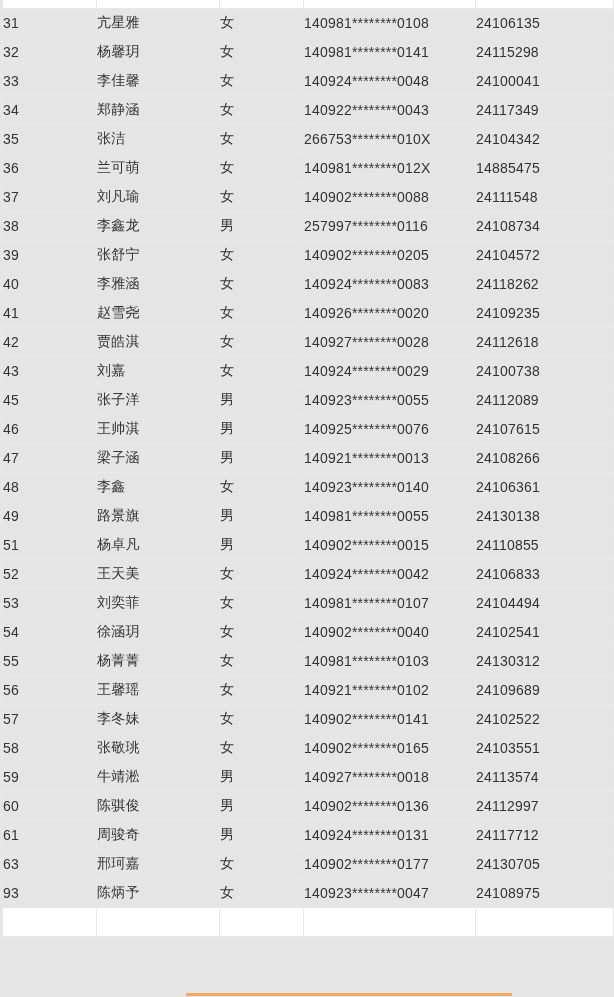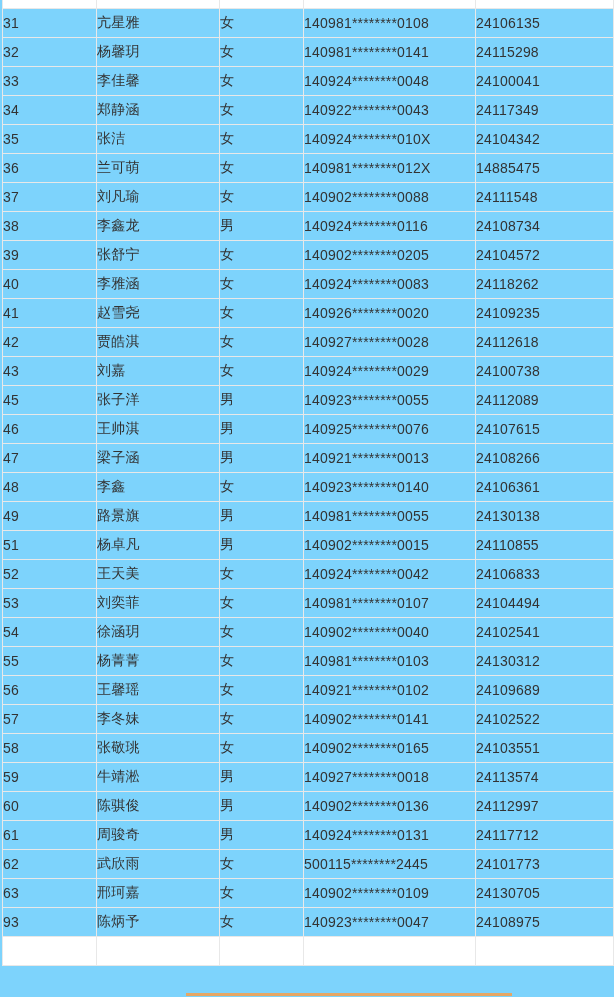--- a/index.html
+++ b/index.html
@@ -5,21 +5,21 @@
   :root {
     --border: #e8e8e8;
     --text: #333333;
     --orange: #f2a254;
   }
   html, body { margin: 0; padding: 0; background: #fff; }
   .screen {
     position: relative;
     width: 614px;
     height: 997px;
-    background: #7dd3fc;
+    background: #e5e5e5;
     overflow: hidden;
     font-family: "Liberation Sans", "DejaVu Sans", sans-serif;
     color: var(--text);
   }
   table.roster {
     position: absolute;
     top: -21px;
     left: 2px;
     border-collapse: collapse;
     table-layout: fixed;
@@ -95,21 +95,21 @@
     <td class="c-name">郑静涵</td>
     <td class="c-gender">女</td>
     <td class="c-id">140922********0043</td>
     <td class="c-num">24117349</td>
   </tr>
 
   <tr>
     <td class="c-index">35</td>
     <td class="c-name">张洁</td>
     <td class="c-gender">女</td>
-    <td class="c-id">140924********010X</td>
+    <td class="c-id">266753********010X</td>
     <td class="c-num">24104342</td>
   </tr>
 
   <tr>
     <td class="c-index">36</td>
     <td class="c-name">兰可萌</td>
     <td class="c-gender">女</td>
     <td class="c-id">140981********012X</td>
     <td class="c-num">14885475</td>
   </tr>
@@ -119,21 +119,21 @@
     <td class="c-name">刘凡瑜</td>
     <td class="c-gender">女</td>
     <td class="c-id">140902********0088</td>
     <td class="c-num">24111548</td>
   </tr>
 
   <tr>
     <td class="c-index">38</td>
     <td class="c-name">李鑫龙</td>
     <td class="c-gender">男</td>
-    <td class="c-id">140924********0116</td>
+    <td class="c-id">257997********0116</td>
     <td class="c-num">24108734</td>
   </tr>
 
   <tr>
     <td class="c-index">39</td>
     <td class="c-name">张舒宁</td>
     <td class="c-gender">女</td>
     <td class="c-id">140902********0205</td>
     <td class="c-num">24104572</td>
   </tr>
@@ -293,33 +293,26 @@
   </tr>
 
   <tr>
     <td class="c-index">61</td>
     <td class="c-name">周骏奇</td>
     <td class="c-gender">男</td>
     <td class="c-id">140924********0131</td>
     <td class="c-num">24117712</td>
   </tr>
 
-  <tr>
-    <td class="c-index">62</td>
-    <td class="c-name">武欣雨</td>
-    <td class="c-gender">女</td>
-    <td class="c-id">500115********2445</td>
-    <td class="c-num">24101773</td>
-  </tr>
 
   <tr>
     <td class="c-index">63</td>
     <td class="c-name">邢珂嘉</td>
     <td class="c-gender">女</td>
-    <td class="c-id">140902********0109</td>
+    <td class="c-id">140902********0177</td>
     <td class="c-num">24130705</td>
   </tr>
 
   <tr>
     <td class="c-index">93</td>
     <td class="c-name">陈炳予</td>
     <td class="c-gender">女</td>
     <td class="c-id">140923********0047</td>
     <td class="c-num">24108975</td>
   </tr>

